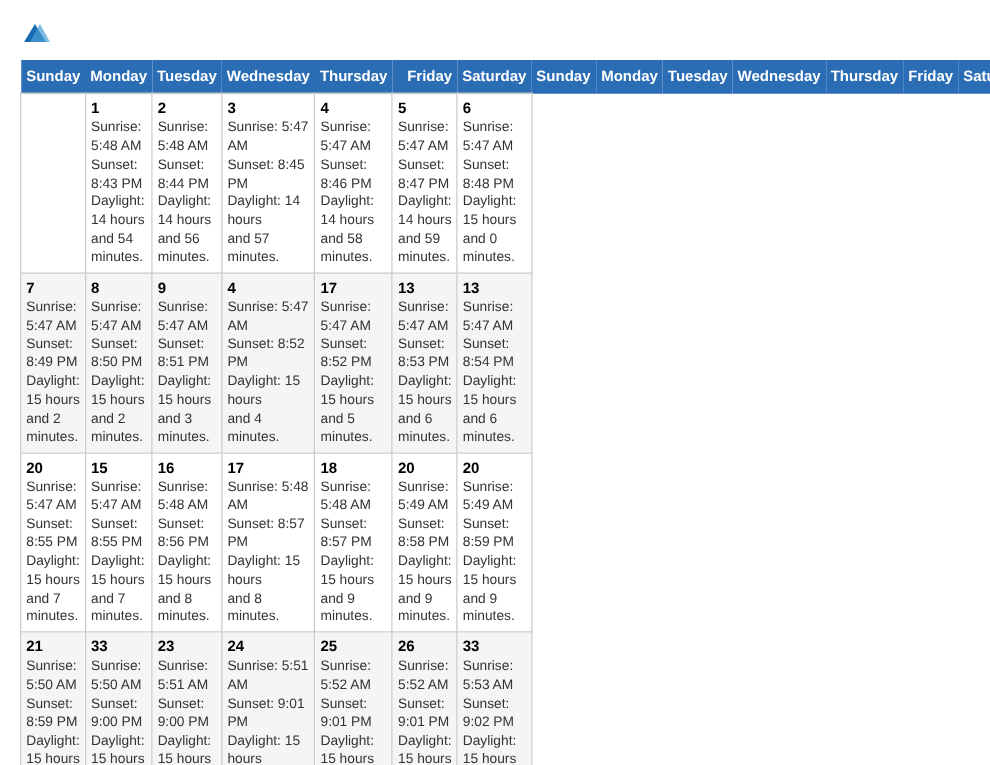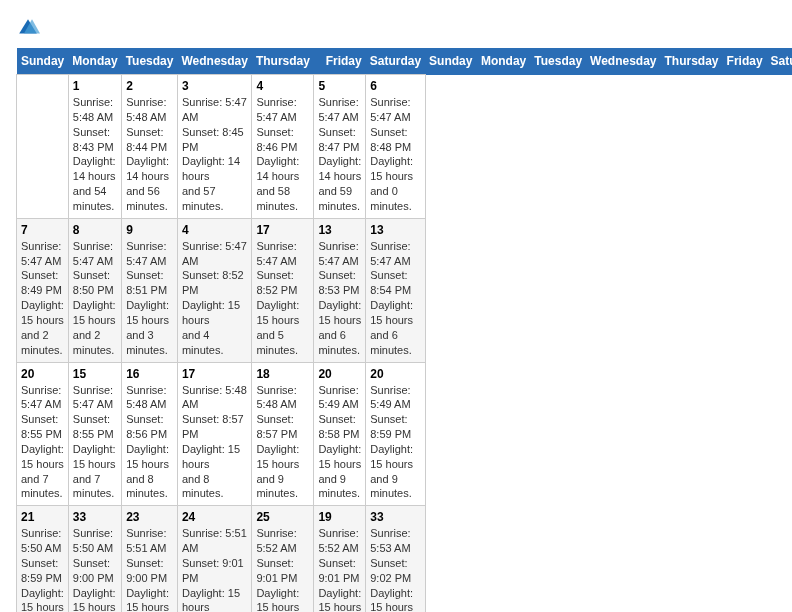--- a/index.html
+++ b/index.html
@@ -299,21 +299,21 @@
 and 9 minutes.</div>
         </td>
         <td>
           <span class="day-number">25</span>
           <div class="day-info" style="white-space: pre-line;">Sunrise: 5:52 AM
 Sunset: 9:01 PM
 Daylight: 15 hours
 and 9 minutes.</div>
         </td>
         <td>
-          <span class="day-number">19</span>
+          <span class="day-number">26</span>
           <div class="day-info" style="white-space: pre-line;">Sunrise: 5:52 AM
 Sunset: 9:01 PM
 Daylight: 15 hours
 and 8 minutes.</div>
         </td>
         <td>
           <span class="day-number">33</span>
           <div class="day-info" style="white-space: pre-line;">Sunrise: 5:53 AM
 Sunset: 9:02 PM
 Daylight: 15 hours

